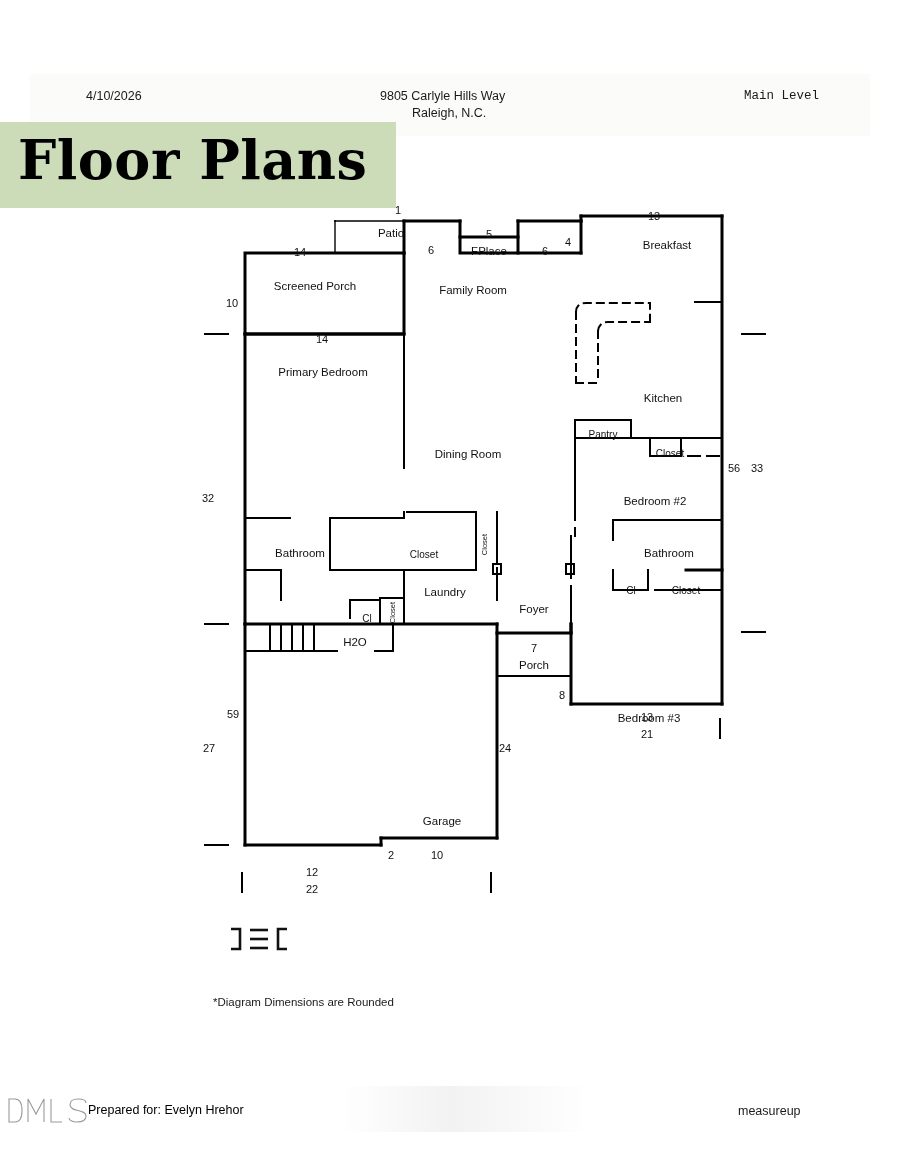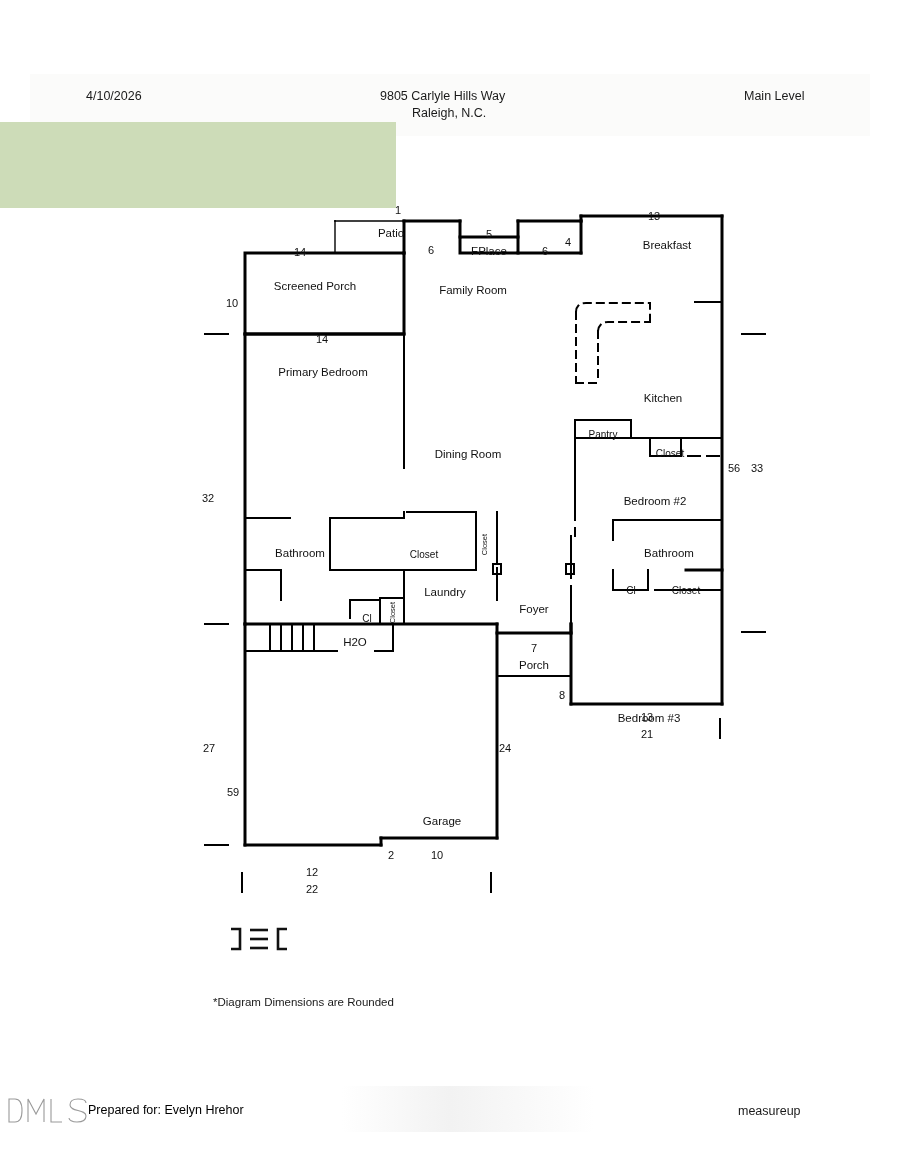--- a/index.html
+++ b/index.html
@@ -36,21 +36,21 @@
   
   .hdr {
     position: absolute;
     font-size: 12.5px;
     color: #1a1a1a;
     white-space: nowrap;
   }
   #hdr-date   { left: 86px;  top: 89px; text-align: center; }
   #hdr-addr1  { left: 380px; top: 89px; }
   #hdr-addr2  { left: 412px; top: 106px; }
-  #hdr-level  { left: 744px; top: 89px; }
+  #hdr-level  { left: 744px; top: 89px; font-family: Liberation Mono, monospace; }
 
   
   #title-banner {
     position: absolute;
     left: 0; top: 122px;
     width: 396px; height: 86px;
     background: #cddcb8;
   }
   #title-text {
     position: absolute;
@@ -142,20 +142,21 @@
 <div id="sheet">
 
   <div class="paper-tint"></div>
 
   <div class="hdr" id="hdr-date">4/10/2026</div>
   <div class="hdr" id="hdr-addr1">9805 Carlyle Hills Way</div>
   <div class="hdr" id="hdr-addr2">Raleigh, N.C.</div>
   <div class="hdr" id="hdr-level">Main Level</div>
 
   <div id="title-banner"></div>
+  <div id="title-text">Floor Plans</div>
 
   <svg id="plan" viewBox="0 0 900 1165" xmlns="http://www.w3.org/2000/svg">
     <g fill="none" stroke="#000" stroke-linecap="square">
 
       <g stroke-width="3">
 
         <path d="M245,253 L404,253 L404,334 L245,334 Z"></path>
 
         <path d="M245,334 L404,334"></path>
 
@@ -340,21 +341,21 @@
       <div class="dim" style="left: 232px; top: 297px;">10</div>
       <div class="dim" style="left: 322px; top: 333px;">14</div>
       <div class="dim" style="left: 208px; top: 492px;">32</div>
       <div class="dim" style="left: 734px; top: 462px;">56</div>
       <div class="dim" style="left: 757px; top: 462px;">33</div>
       <div class="dim" style="left: 534px; top: 642px;">7</div>
       <div class="dim" style="left: 562px; top: 689px;">8</div>
       <div class="dim" style="left: 647px; top: 711px;">13</div>
       <div class="dim" style="left: 647px; top: 728px;">21</div>
       <div class="dim" style="left: 209px; top: 742px;">27</div>
-      <div class="dim" style="left: 233px; top: 786px;">59</div>
+      <div class="dim" style="left: 233px; top: 708px;">59</div>
       <div class="dim" style="left: 505px; top: 742px;">24</div>
       <div class="dim" style="left: 391px; top: 849px;">2</div>
       <div class="dim" style="left: 437px; top: 849px;">10</div>
       <div class="dim" style="left: 312px; top: 866px;">12</div>
       <div class="dim" style="left: 312px; top: 883px;">22</div>
     </div>
 
   <svg id="dec-logo" viewBox="0 0 62 28" xmlns="http://www.w3.org/2000/svg">
     <g stroke="#111" stroke-width="2.6" fill="none">
       <path d="M3,4 L12,4 L12,24 L3,24"></path>

